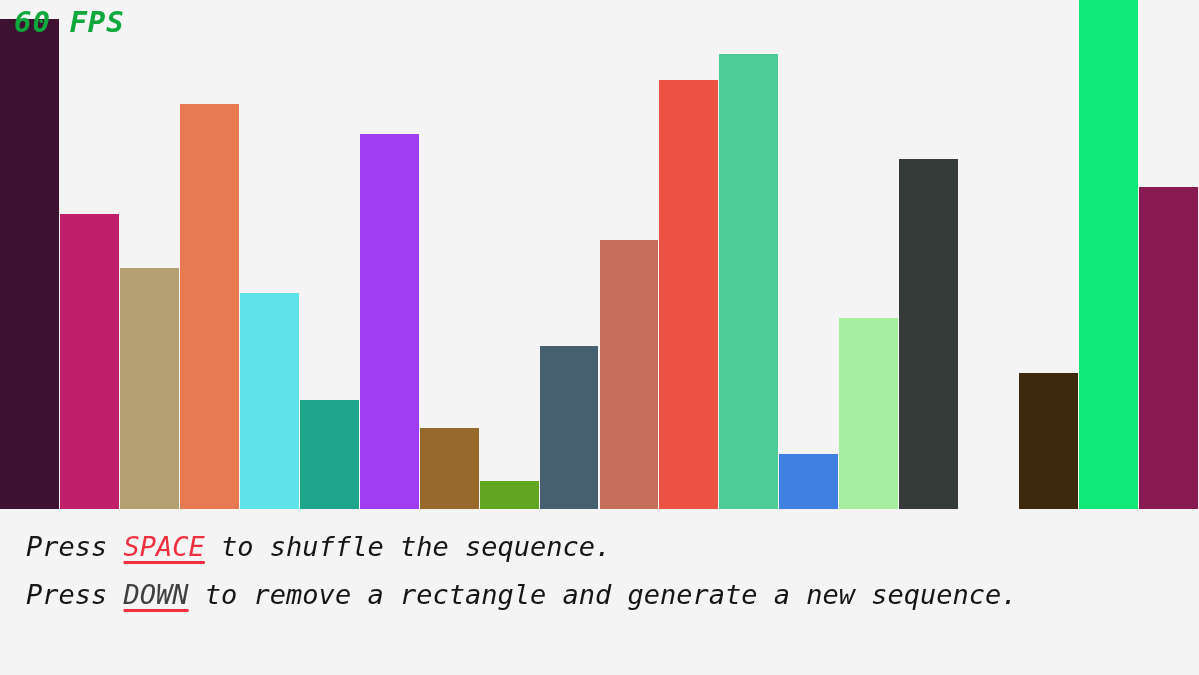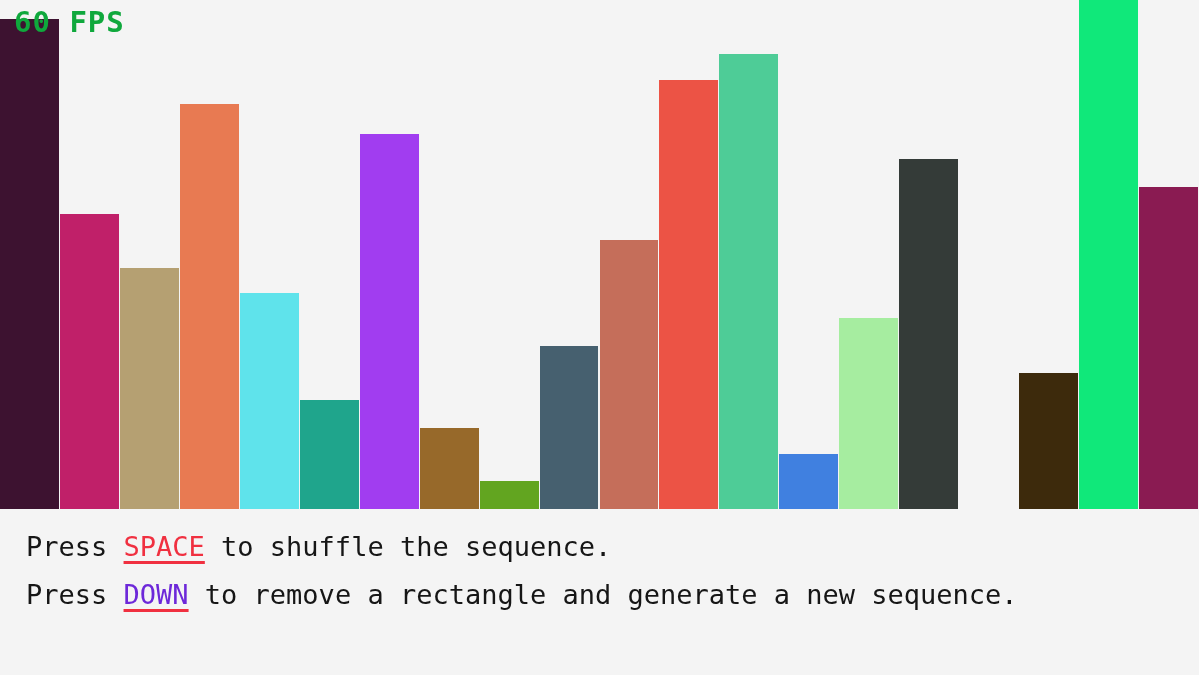--- a/index.html
+++ b/index.html
@@ -14,20 +14,21 @@
     overflow: hidden;
     font-family: "DejaVu Sans Mono", "Liberation Mono", monospace;
     position: relative;
   }
 
   #app {
     position: relative;
     width: 1058px;
     height: 675px;
     background: #F4F4F4;
+    font-style: italic;
   }
 
   
   #chart-area {
     position: absolute;
     left: 0;
     top: 0;
     width: 1199px;
     height: 509px;
   }
@@ -111,16 +112,16 @@
       <div class="bar" style="left: 1019.15px; width: 58.95px; height: 136px; background: rgb(61, 42, 12);"></div>
       <div class="bar" style="left: 1079.1px; width: 58.95px; height: 509px; background: rgb(16, 232, 122);"></div>
       <div class="bar" style="left: 1139.05px; width: 58.95px; height: 322px; background: rgb(138, 27, 82);"></div>
     </div>
 
   <div class="hud" id="fps-counter" style="color: rgb(15, 168, 60);">60 FPS</div>
 
 
   <div id="instructions">
       <div class="instruction-line" style="color: rgb(22, 22, 22);"><span>Press </span><span class="keyname" style="color: rgb(240, 48, 64); text-decoration-color: rgb(240, 48, 64);">SPACE</span><span> to shuffle the sequence.</span></div>
-      <div class="instruction-line" style="color: rgb(22, 22, 22);"><span>Press </span><span class="keyname" style="color: #6d28d9; text-decoration-color: rgb(240, 48, 64);">DOWN</span><span> to remove a rectangle and generate a new sequence.</span></div>
+      <div class="instruction-line" style="color: rgb(22, 22, 22);"><span>Press </span><span class="keyname" style="color: #404040; text-decoration-color: rgb(240, 48, 64);">DOWN</span><span> to remove a rectangle and generate a new sequence.</span></div>
     </div>
 
 </div>
 
 </body></html>

